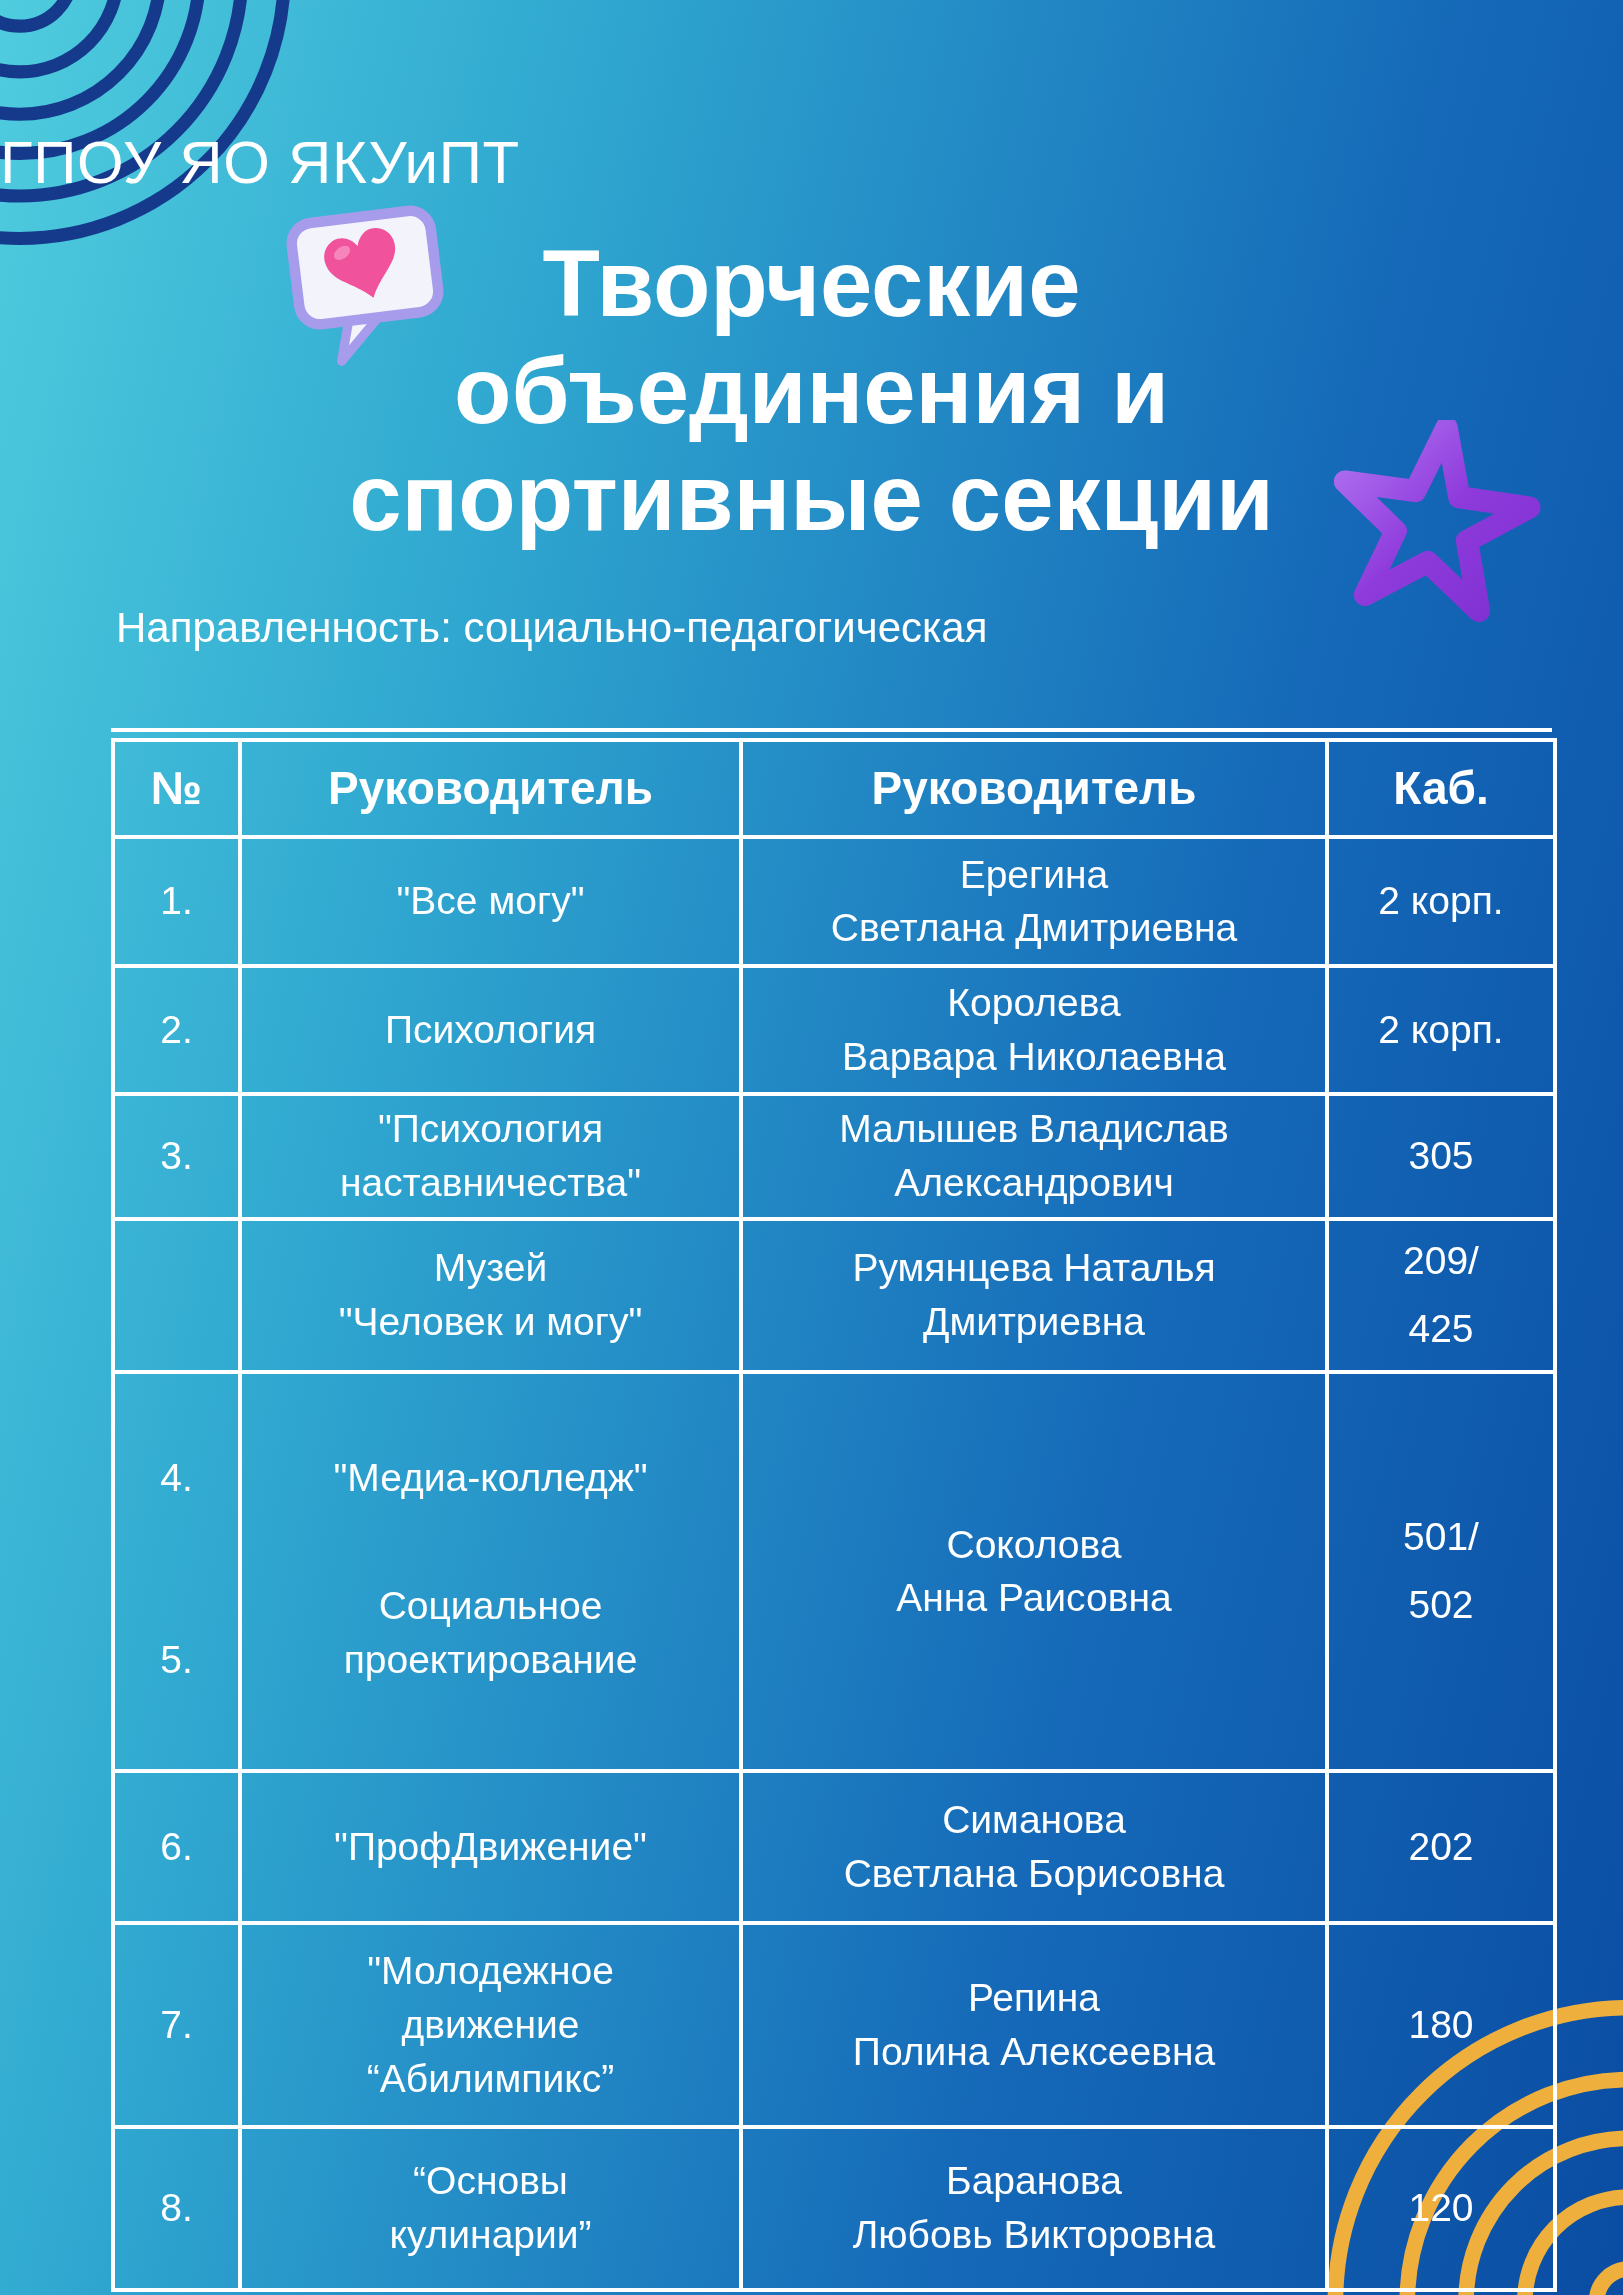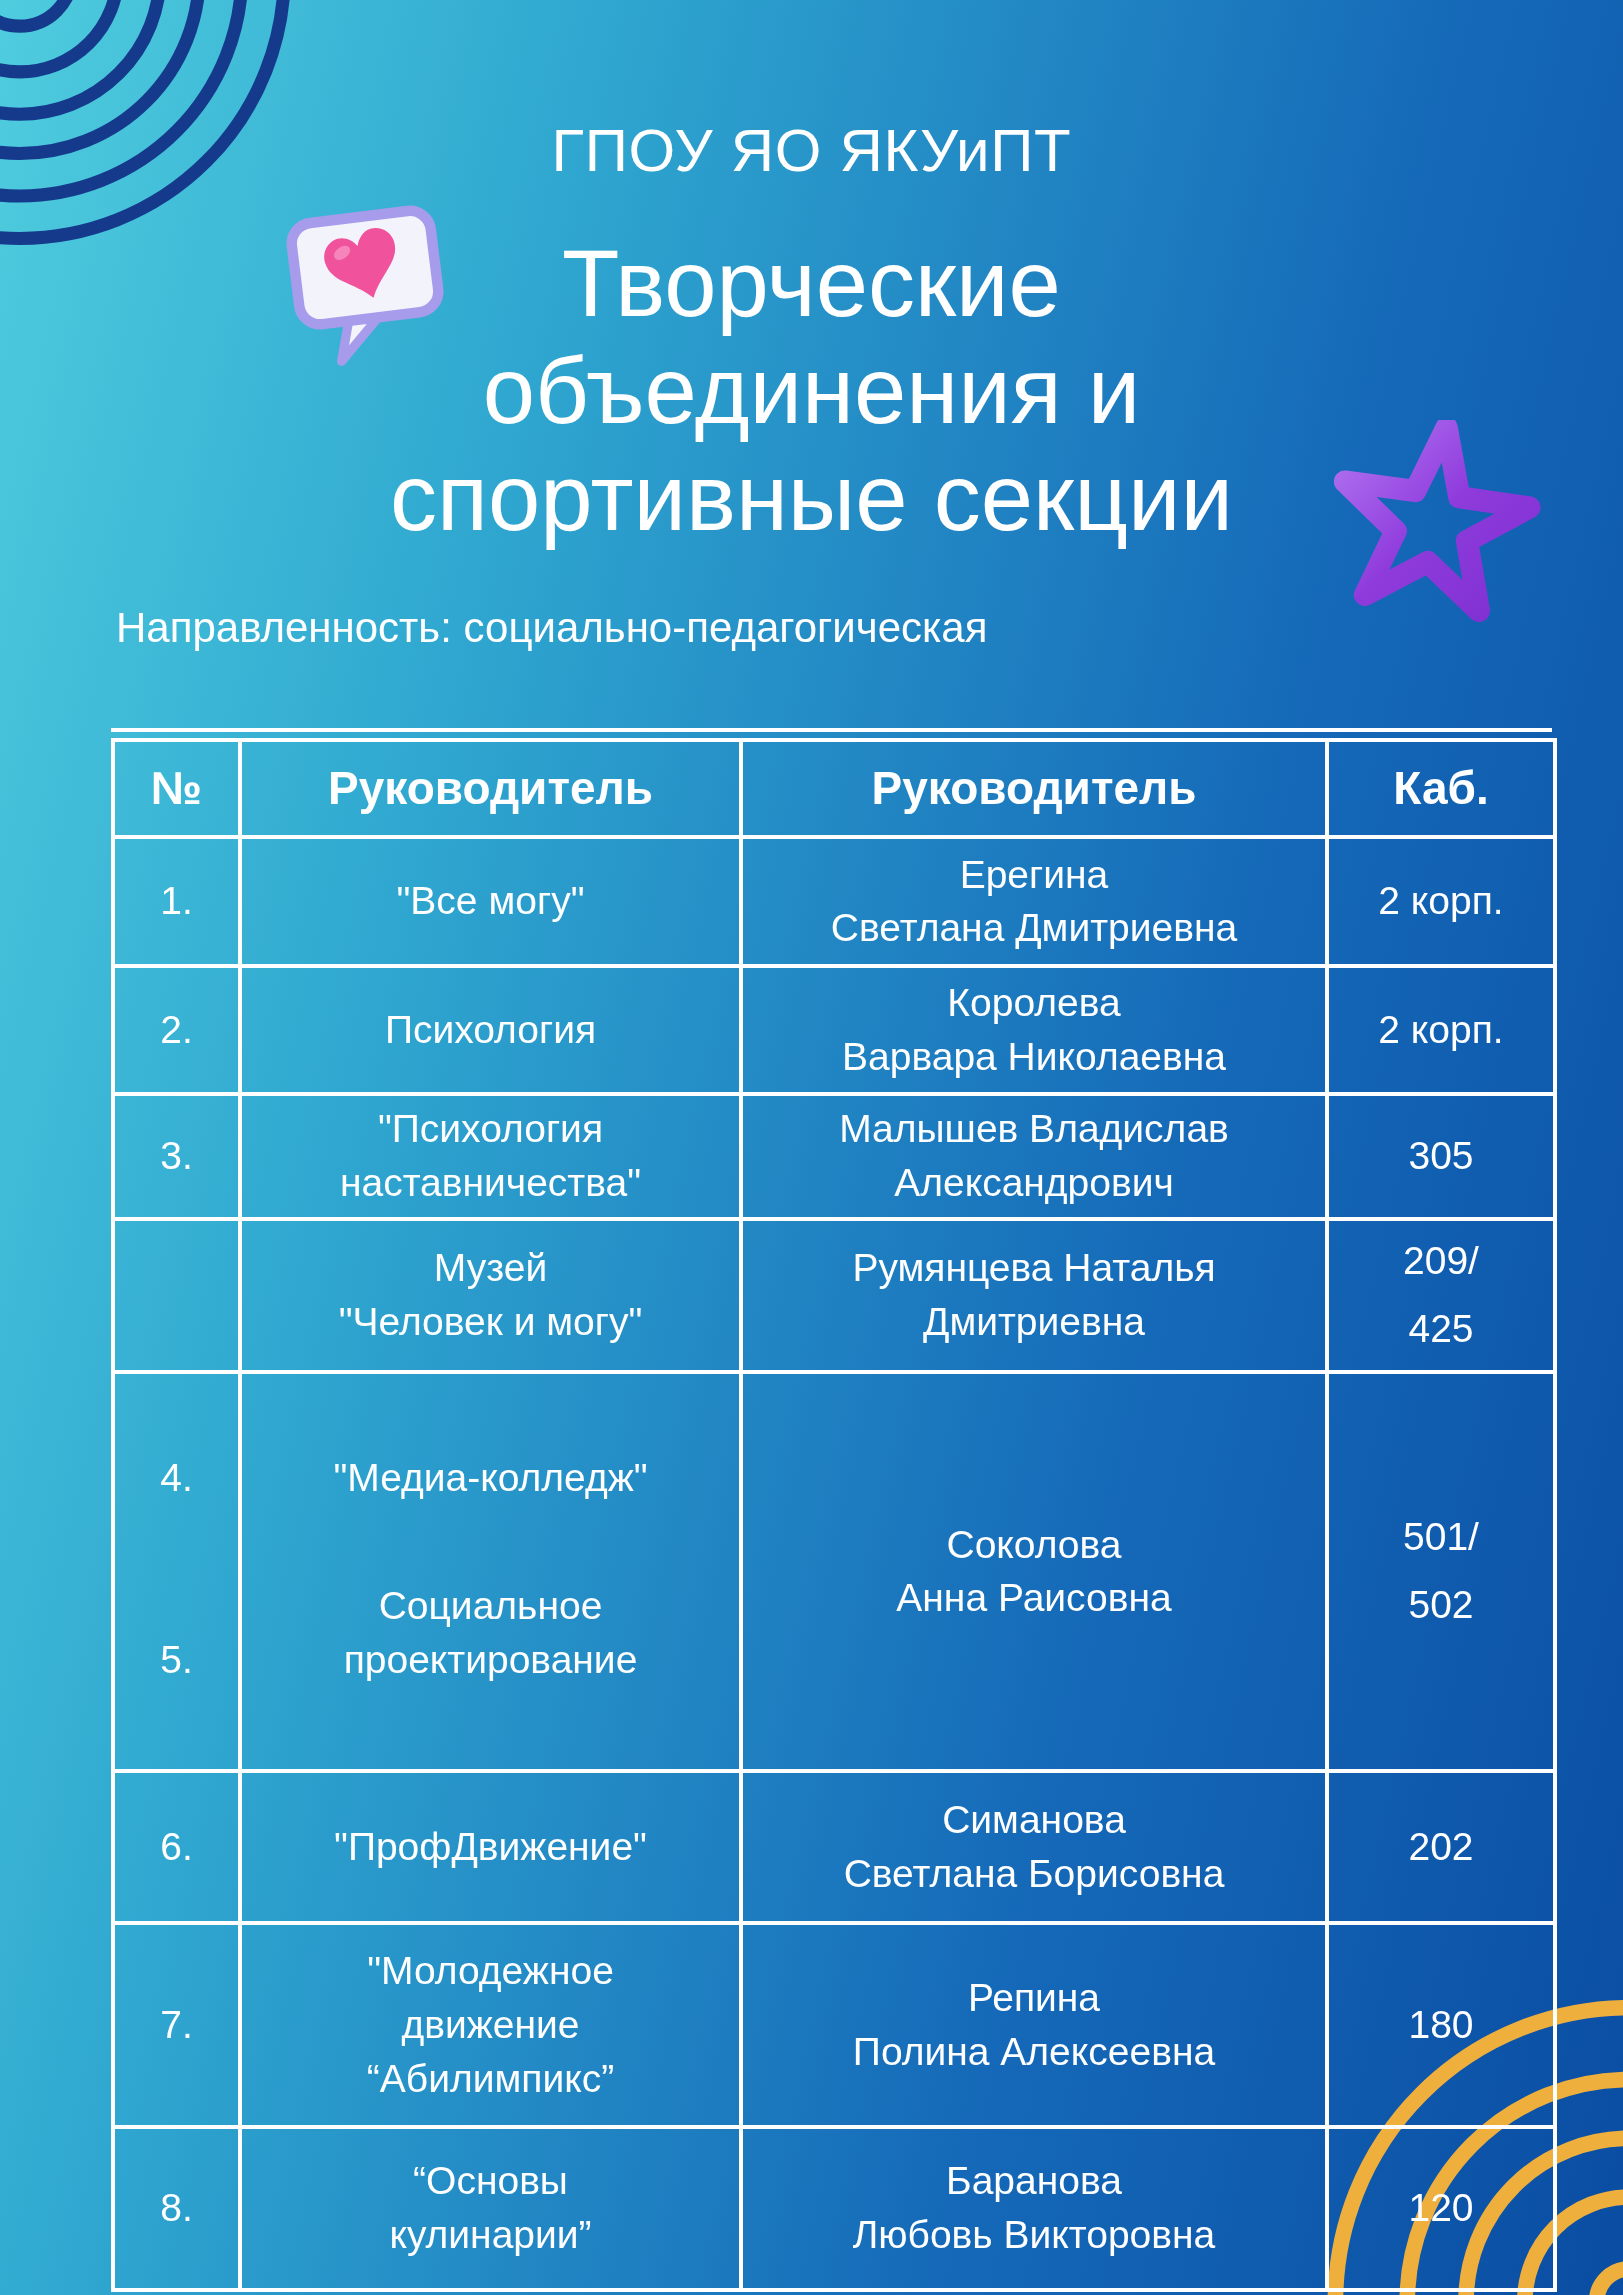--- a/index.html
+++ b/index.html
@@ -11,27 +11,27 @@
     font-family:"Liberation Sans","DejaVu Sans",sans-serif;
     color:#ffffff;
   }
   .deco{position:absolute;pointer-events:none;}
   .arcs-tl{top:0;left:0;}
   .arcs-br{right:0;bottom:0;}
   .heart-bubble{left:285px;top:203px;}
   .flower{left:1322px;top:420px;}
 
   .org-line{
-    position:absolute;left:0;top:116px;width:100%;
-    text-align:center;font-size:60px;font-weight:400;
+    position:absolute;left:0;top:128px;width:100%;
+    text-align:left;font-size:60px;font-weight:400;
     letter-spacing:0.7px;white-space:pre-line;
   }
   .main-title{
     position:absolute;left:0;top:230px;width:100%;
-    text-align:center;font-size:94px;font-weight:400;
+    text-align:center;font-size:94px;font-weight:700;
     line-height:107px;white-space:pre-line;
   }
   .subtitle{
     position:absolute;left:116px;top:604px;width:1452px;
     text-align:left;font-size:42px;font-weight:400;white-space:pre-line;
   }
 
   .table-frame{
     position:absolute;left:111px;top:728px;width:1441px;
     border-top:4.6px solid #ffffff;

